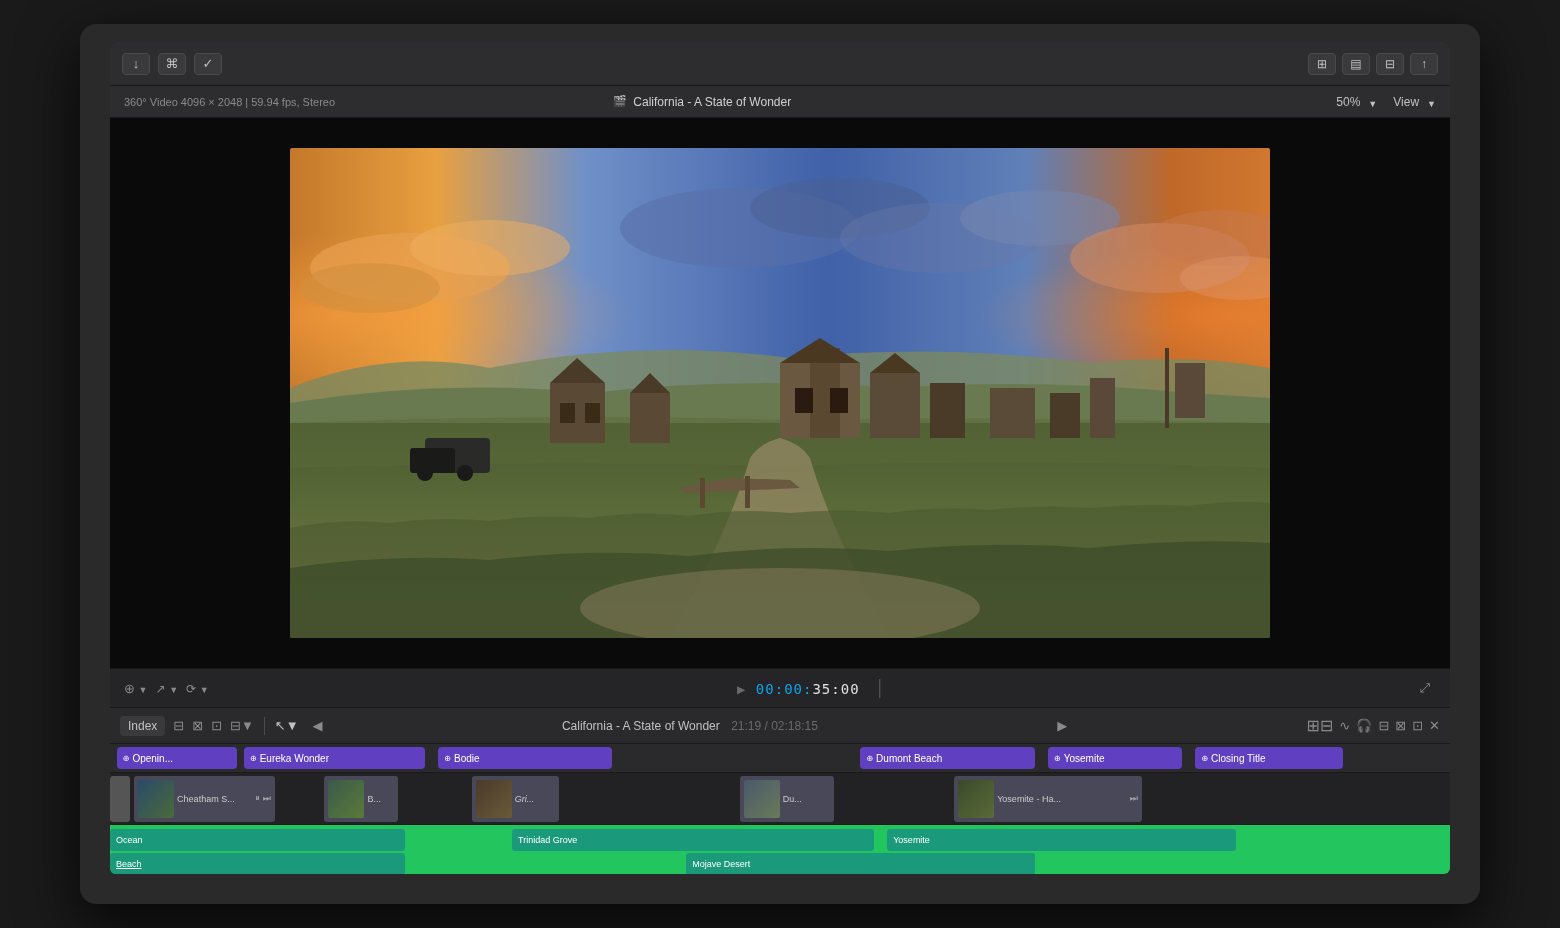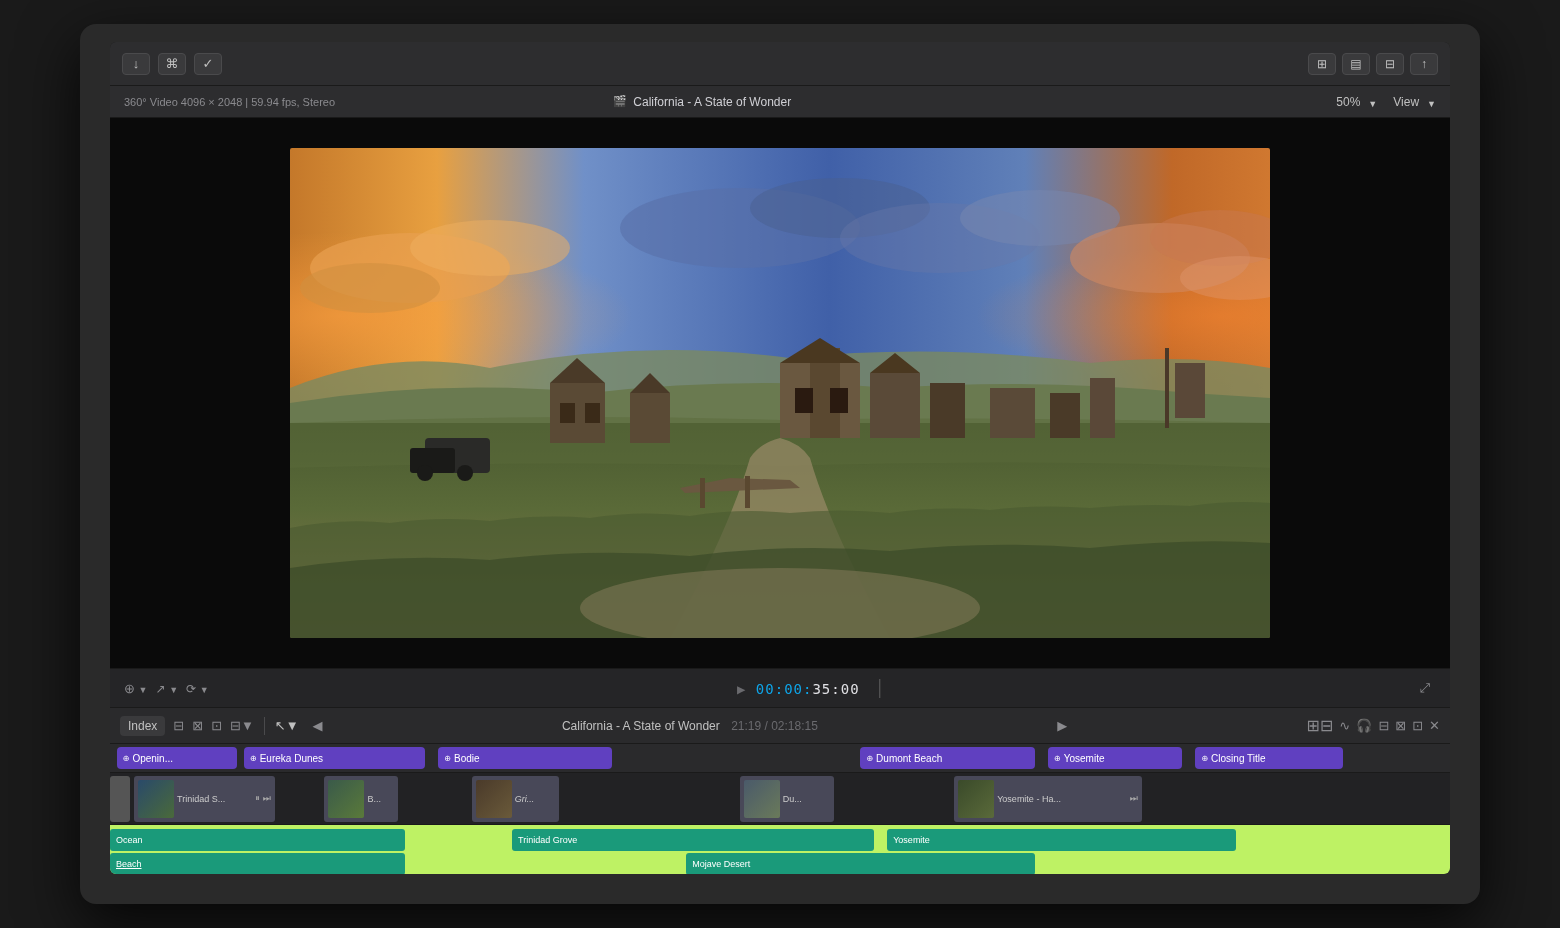--- a/index.html
+++ b/index.html
@@ -313,21 +313,21 @@
       background: #333;
     }
 
     .secondary-clip-label {
       font-size: 9px;
       color: #ccc;
     }
 
     .audio-tracks-area {
       height: 50px;
-      background: #bef264;
+      background: #22c55e;
       position: relative;
       border-top: 1px solid #1a1a1a;
       overflow: hidden;
     }
 
     .audio-clip {
       position: absolute;
       height: 22px;
       border-radius: 3px;
       background: #1a9a7a;
@@ -565,21 +565,21 @@
 
       <div class="track-clips-row">
 
         <div class="clip-pill clip-purple" style="left:0.5%;width:9%;">
           <span style="margin-right:3px;font-size:8px;">⊕</span>
           <span>Openin...</span>
         </div>
 
         <div class="clip-pill clip-purple" style="left:10%;width:13.5%;">
           <span style="margin-right:3px;font-size:8px;">⊕</span>
-          <span>Eureka Dunes</span>
+          <span>Eureka Wonder</span>
         </div>
 
         <div class="clip-pill clip-purple" style="left:24.5%;width:13%;">
           <span style="margin-right:3px;font-size:8px;">⊕</span>
           <span>Bodie</span>
         </div>
 
         <div class="clip-pill clip-purple" style="left:56%;width:13%;">
           <span style="margin-right:3px;font-size:8px;">⊕</span>
           <span>Dumont Beach</span>
@@ -595,21 +595,21 @@
           <span>Closing Title</span>
         </div>
       </div>
 
       <div class="secondary-clips-row">
 
         <div style="position:absolute;left:0;width:1.5%;height:46px;background:#555;border-radius:3px;"></div>
 
         <div class="secondary-clip" style="left:1.8%;width:10.5%;">
           <div class="secondary-clip-thumb" style="background:linear-gradient(135deg,#2a4a6a,#4a6a3a);"></div>
-          <span class="secondary-clip-label">Trinidad S...</span>
+          <span class="secondary-clip-label">Cheatham S...</span>
           <div style="margin-left:auto;display:flex;gap:3px;align-items:center;">
             <span style="font-size:9px;color:#aaa;">⏸</span>
             <span style="font-size:9px;color:#aaa;">⏭</span>
           </div>
         </div>
 
         <div class="secondary-clip" style="left:16%;width:5.5%;">
           <div class="secondary-clip-thumb" style="background:linear-gradient(135deg,#3a5a4a,#5a7a3a);"></div>
           <span class="secondary-clip-label">B...</span>
         </div>

